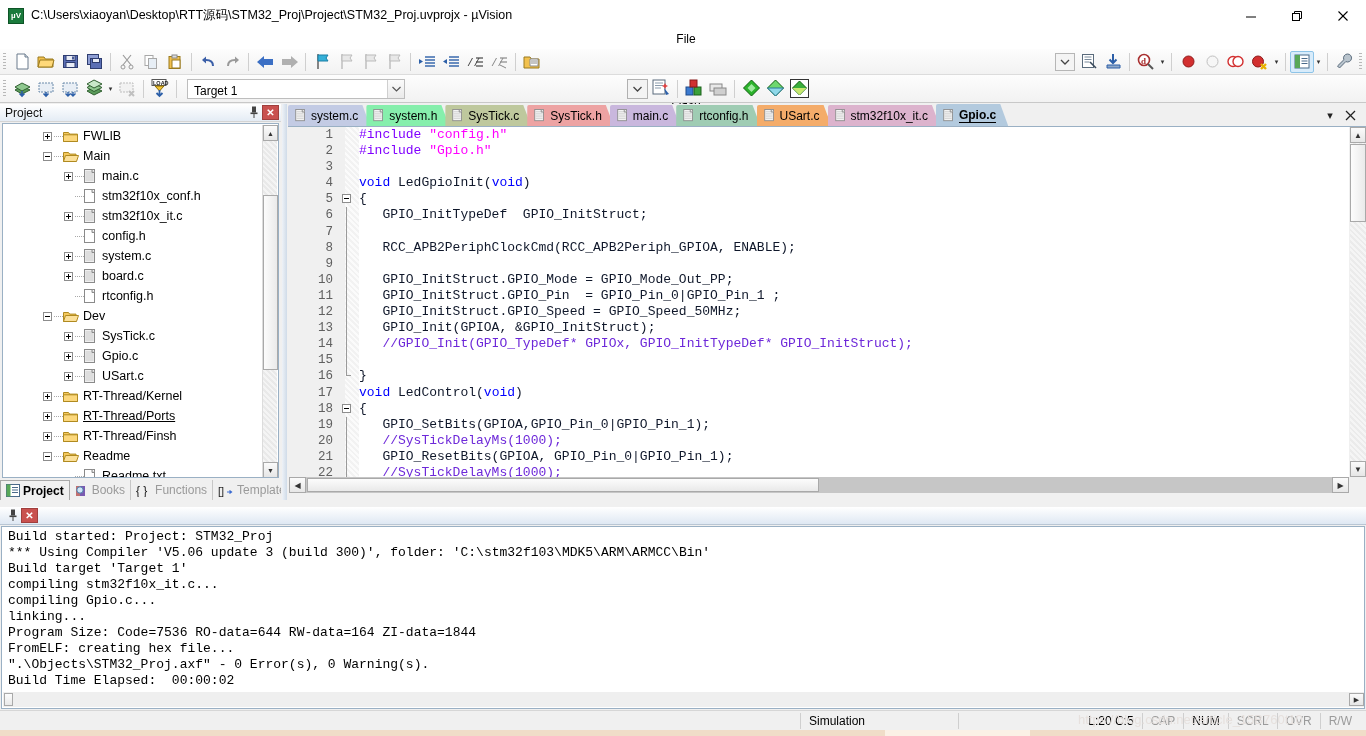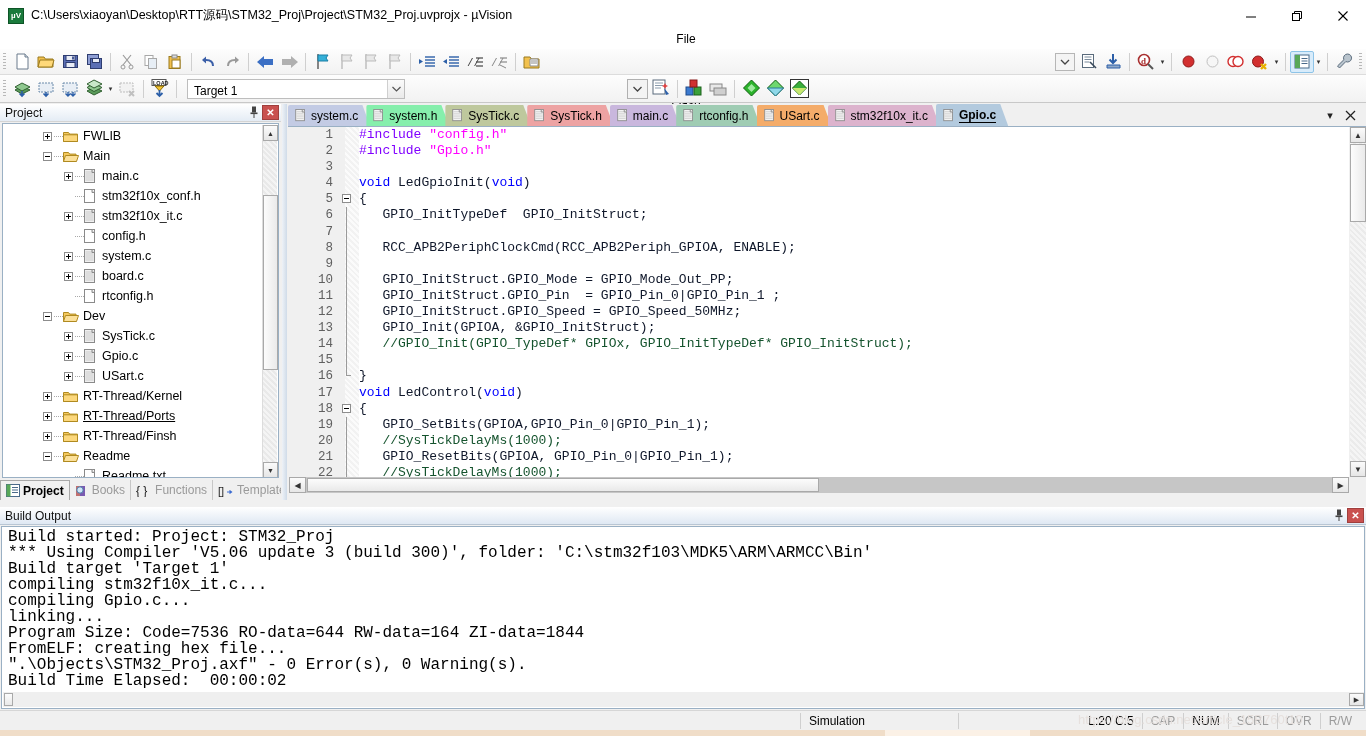--- a/index.html
+++ b/index.html
@@ -227,21 +227,21 @@
   .foldbox::before { content:""; position:absolute; left:1px; top:3px; width:5px; height:1px; background:#000; }
   .foldline { position:absolute; left: 7px; top: 0; width: 1px; height: 16.1px; background: #9a9a9a; }
   .foldend {
     position:absolute; left: 7px; top: 0; width: 1px; height: 8px; background: #9a9a9a;
   }
   .foldend::after { content:""; position:absolute; left:0; top:7px; width:5px; height:1px; background:#9a9a9a; }
   .ctext { flex: 1; }
   .kw { color: #0000ff; }
   .pre { color: #8000ff; }
   .str { color: #ff00ff; }
-  .cmt { color: #14532d; }
+  .cmt { color: #6d28d9; }
   .pl { color: #0f172a; }
 
   .hscroll-ed {
     position: absolute; left: 1px; top: 373px; width: 1060px; height: 16px;
     background: #c6c6c6; display: flex; align-items: center;
   }
   .hs-arrow { width: 17px; height: 16px; background: linear-gradient(#fbfbfb,#e6e6e6);
               border: 1px solid #a9a9a9; display:flex; align-items:center; justify-content:center;
               font-size: 8px; color:#333; flex: none; }
   .hs-thumb { width: 512px; height: 14px; background: linear-gradient(#fcfcfc,#e9e9e9);
@@ -266,21 +266,21 @@
     background: linear-gradient(#ffffff,#dfe8f3);
     display: flex; align-items: center; padding-left: 5px;
     font-size: 12px; color: #111; border-bottom: 1px solid #b9c6d4;
   }
   .build-body {
     position: absolute; left: 1px; top: 19px; width: 1364px; height: 183px;
     background: #ffffff; border: 1px solid #9ab0c4; overflow: hidden;
   }
   .blines {
     font-family: "Liberation Mono", "DejaVu Sans Mono", monospace;
-    font-size: 16px; line-height: 16px; padding: 2px 0 0 6px; color: #000;
+    font-size: 13px; line-height: 16px; padding: 2px 0 0 6px; color: #000;
     white-space: pre;
   }
   .b-hscroll {
     position: absolute; left: 1px; bottom: 1px; width: 1362px; height: 15px;
     background: #efefef; display:flex; align-items:center;
   }
   .b-hs-thumb { height:13px; width: 9px; background: linear-gradient(#fcfcfc,#e9e9e9);
                 border:1px solid #a9a9a9; margin-left:1px;}
   .b-hs-arrow-r { position:absolute; right:1px; width:15px; height:13px;
                   background: linear-gradient(#fbfbfb,#e6e6e6); border:1px solid #a9a9a9;
@@ -1197,21 +1197,20 @@
     <div class="hscroll-ed">
       <div class="hs-arrow">◀</div>
       <div class="hs-thumb"></div>
       <div style="flex:1"></div>
       <div class="hs-arrow">▶</div>
     </div>
   </div>
 
   <div class="build-panel">
     <div class="build-caption">
-      <span class="cap-title">Build Output</span>
       <span class="cap-pin">
         <svg width="10" height="12" viewBox="0 0 10 12">
             <rect x="3" y="0.5" width="4" height="6" fill="#444"></rect>
             <rect x="1.5" y="6.5" width="7" height="1.6" fill="#444"></rect>
             <rect x="4.5" y="8" width="1" height="4" fill="#444"></rect>
           </svg>
       </span>
       <span class="cap-close">✕</span>
     </div>
     <div class="build-body">

